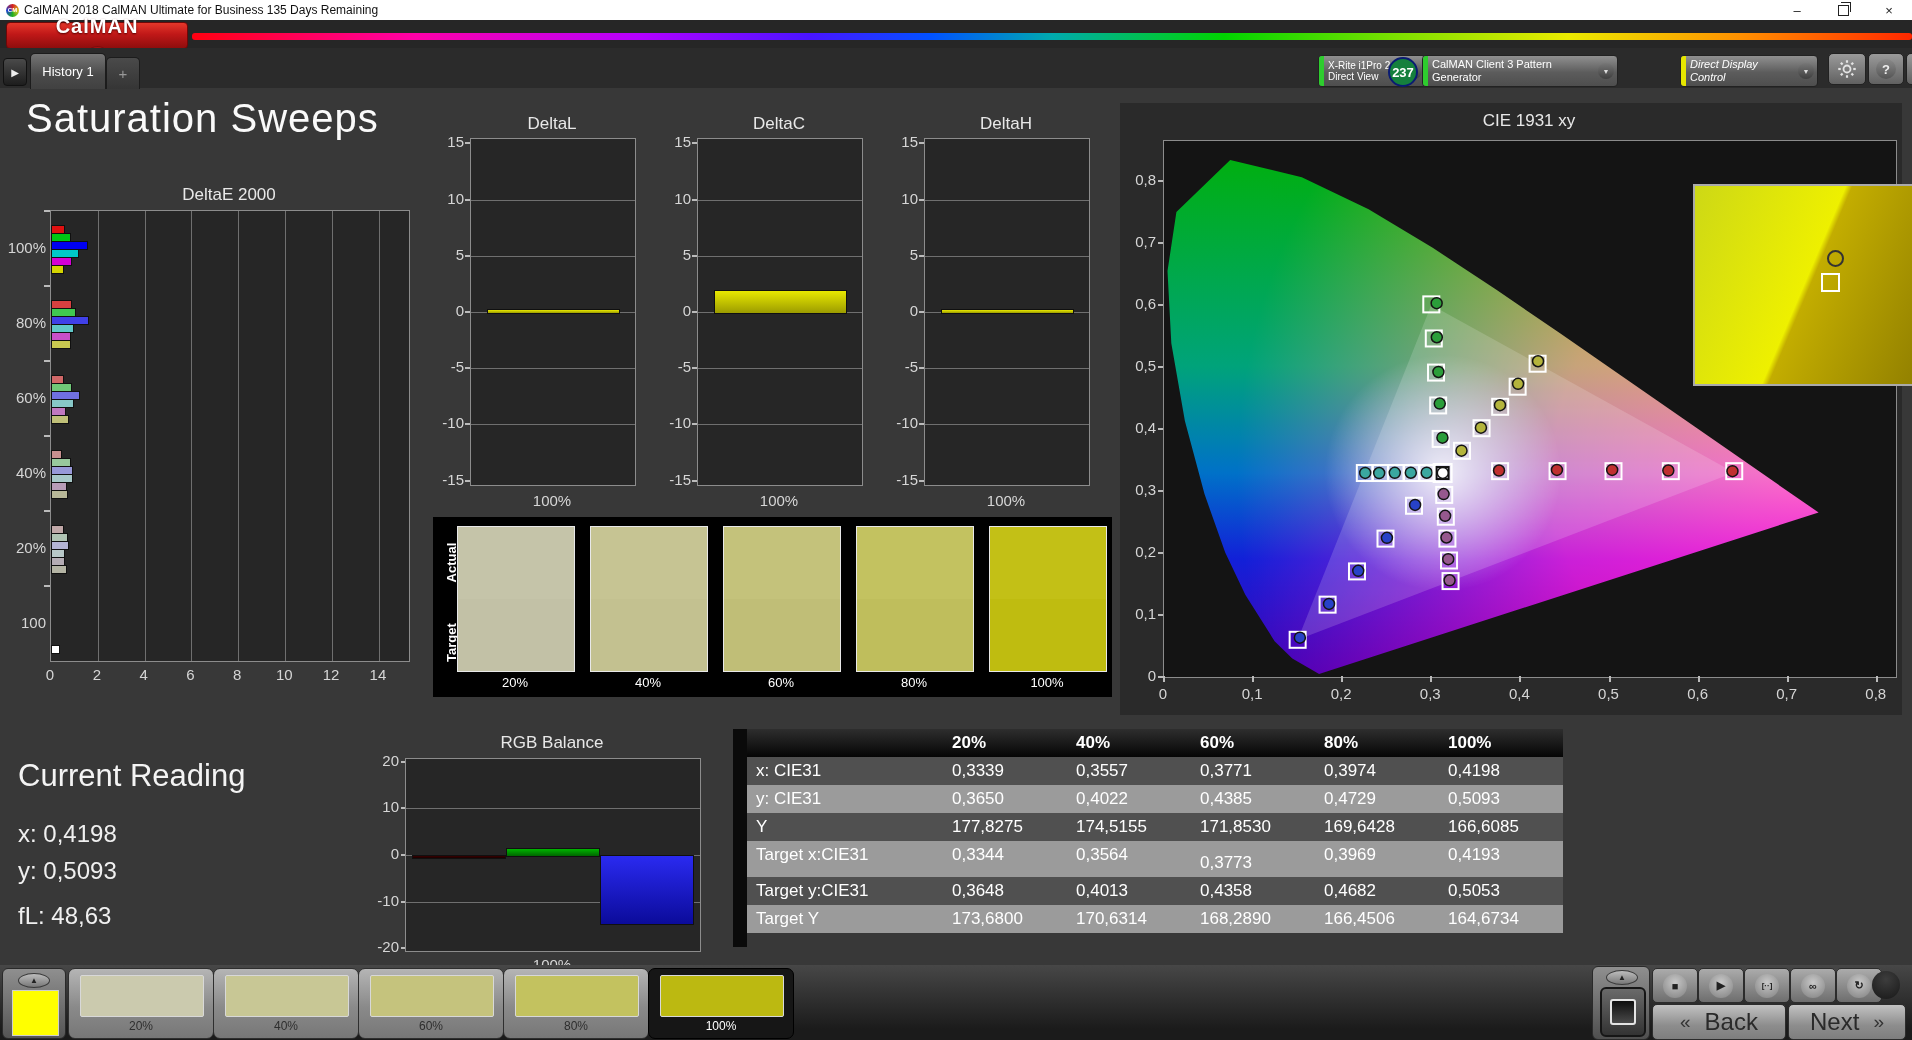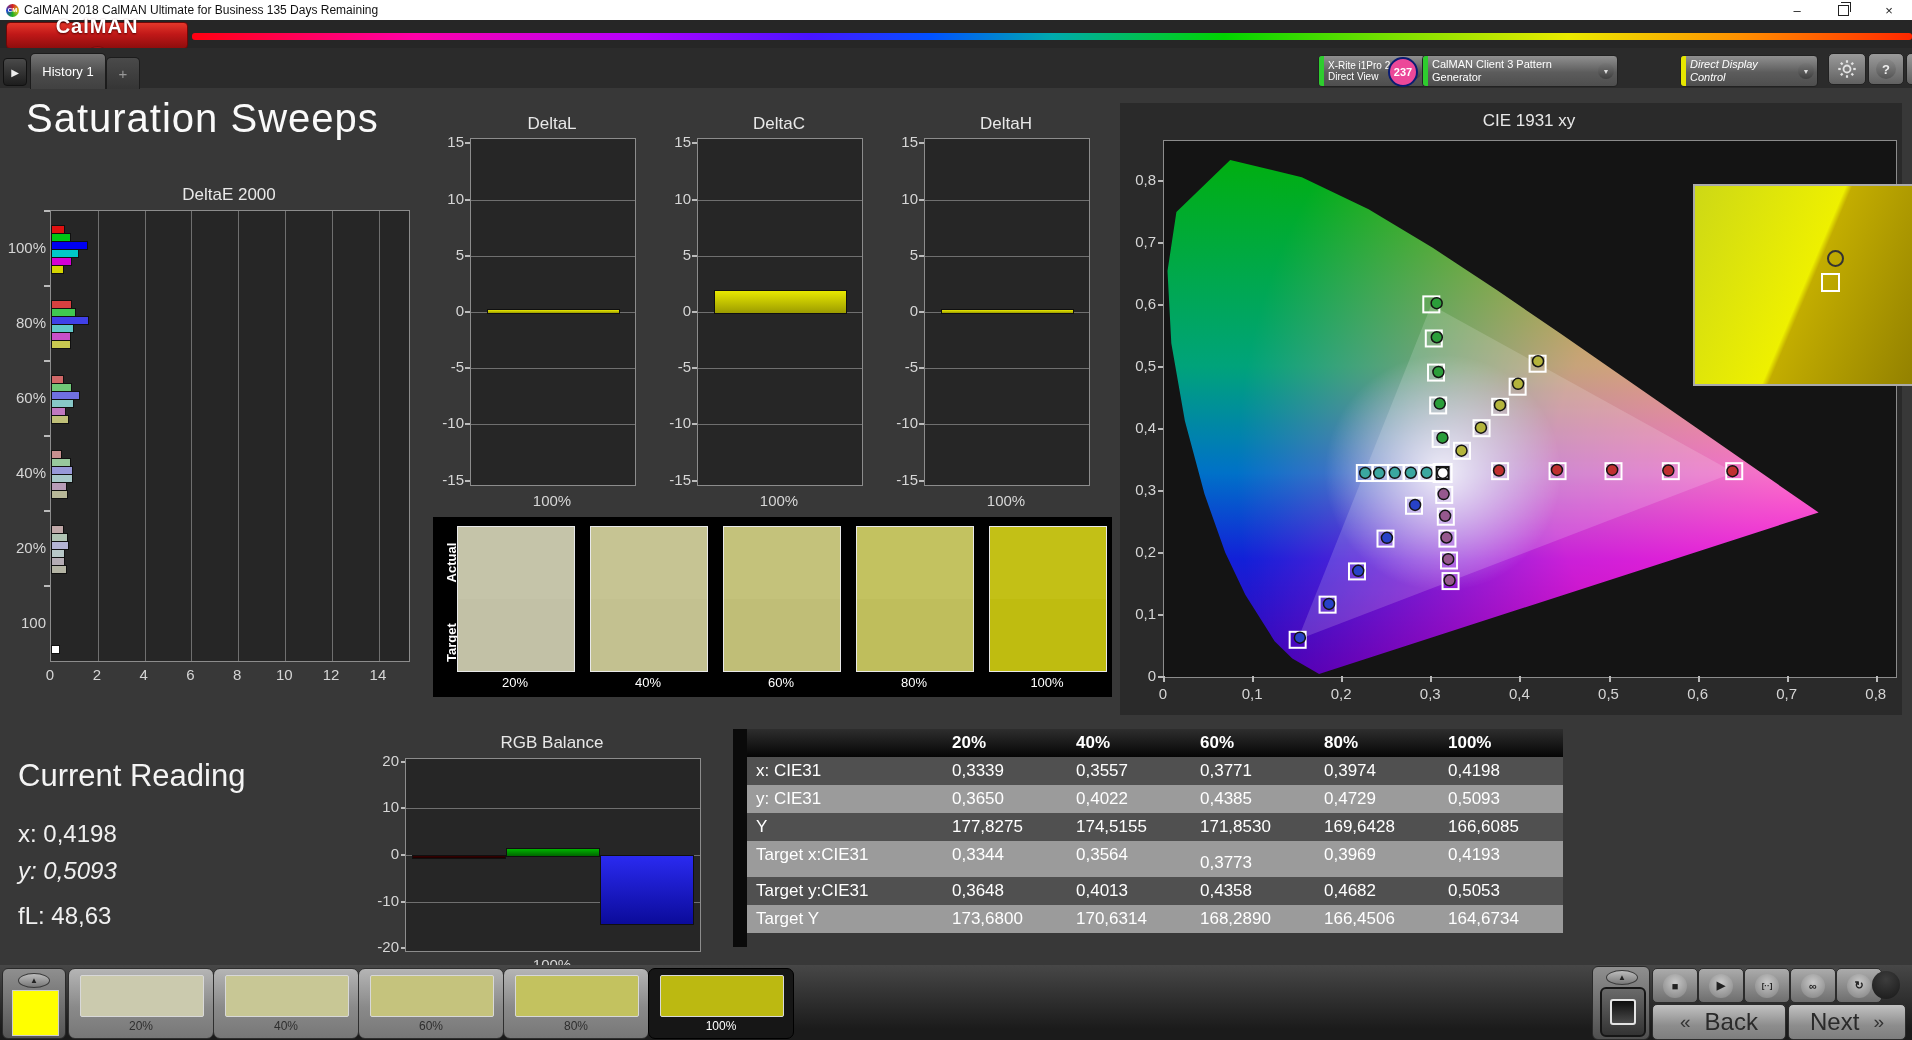--- a/index.html
+++ b/index.html
@@ -40,22 +40,22 @@
   .tab-add{left:106px;top:57px;width:32px;height:31px;border-radius:5px 5px 0 0;
            background:linear-gradient(#4a4a4a,#353535);border:1px solid #1c1c1c;border-bottom:none;
            color:#999;font-size:15px;display:flex;align-items:center;justify-content:center;}
   .dd{background:linear-gradient(#909090,#5c5c5c 55%,#4e4e4e);border:1px solid #222;border-radius:4px;
       color:#fff;display:flex;align-items:stretch;overflow:hidden;justify-content:flex-end;}
   .dd-accent{width:5px;flex:none;}
   .dd-body{flex:1;display:flex;flex-direction:column;justify-content:center;padding:1px 4px;line-height:1.15;}
   .dd-caret{width:22px;flex:none;display:flex;align-items:center;justify-content:center;}
   .dd-caret span{width:16px;height:16px;border-radius:50%;background:linear-gradient(#777,#3f3f3f);
                  color:#ddd;font-size:7px;display:flex;align-items:center;justify-content:center;}
-  .badge{left:1388px;top:57px;width:26px;height:26px;border-radius:50%;background:#ec4899;border:2px solid #0a1b72;
-         color:#fff;font-size:11px;font-weight:bold;display:flex;align-items:center;justify-content:center;}
+  .badge{left:1388px;top:57px;width:26px;height:26px;border-radius:50%;background:#15803d;border:2px solid #0a1b72;
+         color:#fff;font-size:13px;font-weight:bold;display:flex;align-items:center;justify-content:center;}
   .toolbtn{top:53px;width:36px;height:30px;border-radius:5px;background:linear-gradient(#9a9a9a,#616161);
            border:1px solid #222;display:flex;align-items:center;justify-content:center;color:#e8e8e8;}
   .toolbtn .q{width:20px;height:20px;border-radius:50%;background:linear-gradient(#8a8a8a,#555);
               display:flex;align-items:center;justify-content:center;font-weight:bold;font-size:13px;color:#eee;}
 
   
   .pagetitle{left:26px;top:96px;font-size:40px;font-weight:300;color:#fafafa;letter-spacing:1px;}
   .charttitle{position:absolute;color:#e8e8e8;font-size:17px;text-align:center;}
   .ticklabel{position:absolute;color:#d6d6d6;font-size:15px;}
   .plot{position:absolute;background:#262626;border:1px solid #8c8c8c;}
@@ -517,21 +517,21 @@
         <div class="ticklabel" style="left: 6px; top: 130px; width: 30px; text-align: right;">0,7</div>
         <div class="tickdash" style="left: 38px; top: 139px; width: 5px; height: 2px;"></div>
         <div class="ticklabel" style="left: 6px; top: 68px; width: 30px; text-align: right;">0,8</div>
         <div class="tickdash" style="left: 38px; top: 77px; width: 5px; height: 2px;"></div>
       </div>
   </div>
 
   <div class="abs cr-head">Current Reading</div>
   <div id="crlines">
       <div class="cr-line" style="top: 812px; margin-top: 8px;">x: 0,4198</div>
-      <div class="cr-line" style="top: 857px; font-style: italic;">y: 0,5093</div>
+      <div class="cr-line" style="top: 857px;">y: 0,5093</div>
       <div class="cr-line" style="top: 902px;">fL: 48,63</div>
       <div class="cr-line" style="top: 962px;">cd/m²: 166,61</div>
     </div>
 
   <div class="charttitle" style="left:405px;top:733px;width:294px;">RGB Balance</div>
   <div class="plot" id="rgbplot" style="left:405px;top:758px;width:294px;height:192px;">
       <div class="gridh" style="top: 49.3981px;"></div>
       <div class="gridh" style="top: 96px;"></div>
       <div class="gridh" style="top: 142.602px;"></div>
       <div class="vbar" style="left: 6px; width: 92px; height: 1.86408px; top: 96px; background: linear-gradient(rgb(58, 0, 0), rgb(26, 0, 0));"></div>

